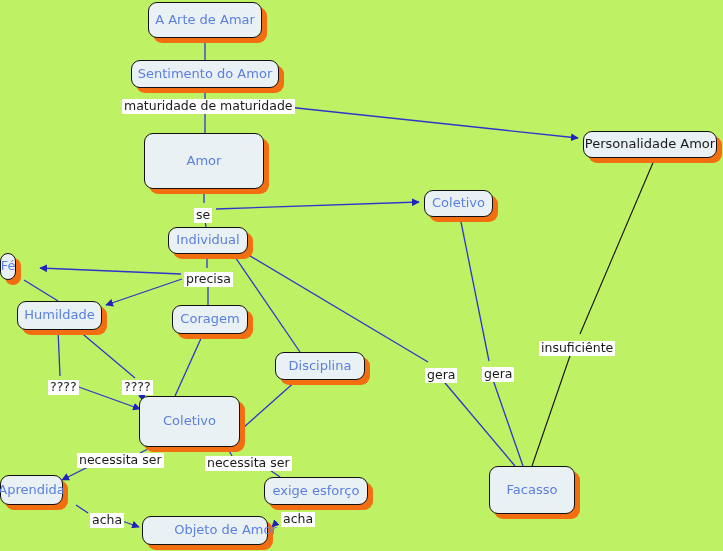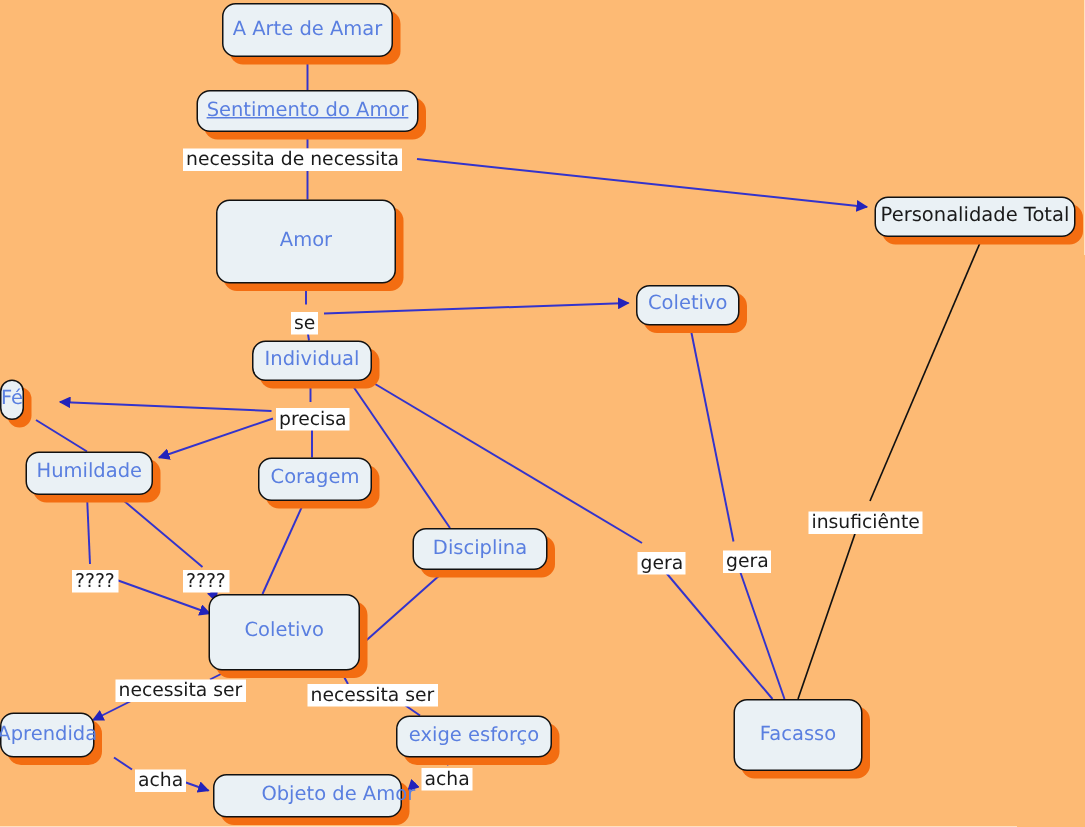--- a/index.html
+++ b/index.html
@@ -4,21 +4,21 @@
 <style>
   html, body {
     margin: 0;
     padding: 0;
     background: #ffffff;
   }
   #canvas {
     position: relative;
     width: 723px;
     height: 551px;
-    background: #fdba74;
+    background: #bef264;
     overflow: hidden;
     font-family: "DejaVu Sans", "Liberation Sans", sans-serif;
   }
   #edge-layer {
     position: absolute;
     left: 0; top: 0;
     width: 723px; height: 551px;
   }
   .node {
     position: absolute;
@@ -95,37 +95,37 @@
         <path d="M 264 466 L 280 477" fill="none" stroke="#3333cc" stroke-width="1.3"></path>
         <path d="M 76 505 L 88 513" fill="none" stroke="#3333cc" stroke-width="1.3"></path>
         <path d="M 122 521 L 139 527" fill="none" stroke="#3333cc" stroke-width="1.3" marker-end="url(#arrow-blue)"></path>
         <path d="M 306 505 L 298 510" fill="none" stroke="#3333cc" stroke-width="1.3"></path>
         <path d="M 277 522 L 272 527" fill="none" stroke="#3333cc" stroke-width="1.3" marker-end="url(#arrow-blue)"></path>
       </g>
   </svg>
 
   <div id="nodes-group">
       <div class="node" style="left: 148px; top: 2px; width: 114px; height: 36px;">A Arte de Amar</div>
-      <div class="node" style="left: 131px; top: 60px; width: 148px; height: 28px; text-decoration: underline;">Sentimento do Amor</div>
+      <div class="node" style="left: 131px; top: 60px; width: 148px; height: 28px;">Sentimento do Amor</div>
       <div class="node" style="left: 144px; top: 133px; width: 120px; height: 56px;">Amor</div>
-      <div class="node dark-text" style="left: 583px; top: 131px; width: 134px; height: 27px;">Personalidade Total</div>
+      <div class="node dark-text" style="left: 583px; top: 131px; width: 134px; height: 27px;">Personalidade Amor</div>
       <div class="node" style="left: 424px; top: 190px; width: 69px; height: 27px;">Coletivo</div>
       <div class="node" style="left: 168px; top: 227px; width: 80px; height: 27px;">Individual</div>
       <div class="node" style="left: 0px; top: 253px; width: 16px; height: 27px;">Fé</div>
       <div class="node" style="left: 17px; top: 301px; width: 85px; height: 29px;">Humildade</div>
       <div class="node" style="left: 172px; top: 305px; width: 76px; height: 29px;">Coragem</div>
       <div class="node" style="left: 275px; top: 352px; width: 90px; height: 28px;">Disciplina</div>
       <div class="node" style="left: 139px; top: 396px; width: 101px; height: 51px;">Coletivo</div>
       <div class="node" style="left: 489px; top: 466px; width: 86px; height: 48px;">Facasso</div>
       <div class="node" style="left: 0px; top: 475px; width: 63px; height: 30px;">Aprendida</div>
       <div class="node" style="left: 264px; top: 477px; width: 104px; height: 28px;">exige esforço</div>
       <div class="node" style="left: 142px; top: 516px; width: 126px; height: 29px; padding-left: 41px;">Objeto de Amor</div>
     </div>
   <div id="labels-group">
-      <div class="edge-label" style="left: 122px; top: 99px;">necessita de necessita</div>
+      <div class="edge-label" style="left: 122px; top: 99px;">maturidade de maturidade</div>
       <div class="edge-label" style="left: 194px; top: 208px;">se</div>
       <div class="edge-label" style="left: 184px; top: 272px;">precisa</div>
       <div class="edge-label" style="left: 48px; top: 380px;">????</div>
       <div class="edge-label" style="left: 122px; top: 380px;">????</div>
       <div class="edge-label" style="left: 425px; top: 368px;">gera</div>
       <div class="edge-label" style="left: 482px; top: 367px;">gera</div>
       <div class="edge-label" style="left: 539px; top: 341px;">insuficiênte</div>
       <div class="edge-label" style="left: 77px; top: 453px;">necessita ser</div>
       <div class="edge-label" style="left: 205px; top: 456px;">necessita ser</div>
       <div class="edge-label" style="left: 90px; top: 513px;">acha</div>

